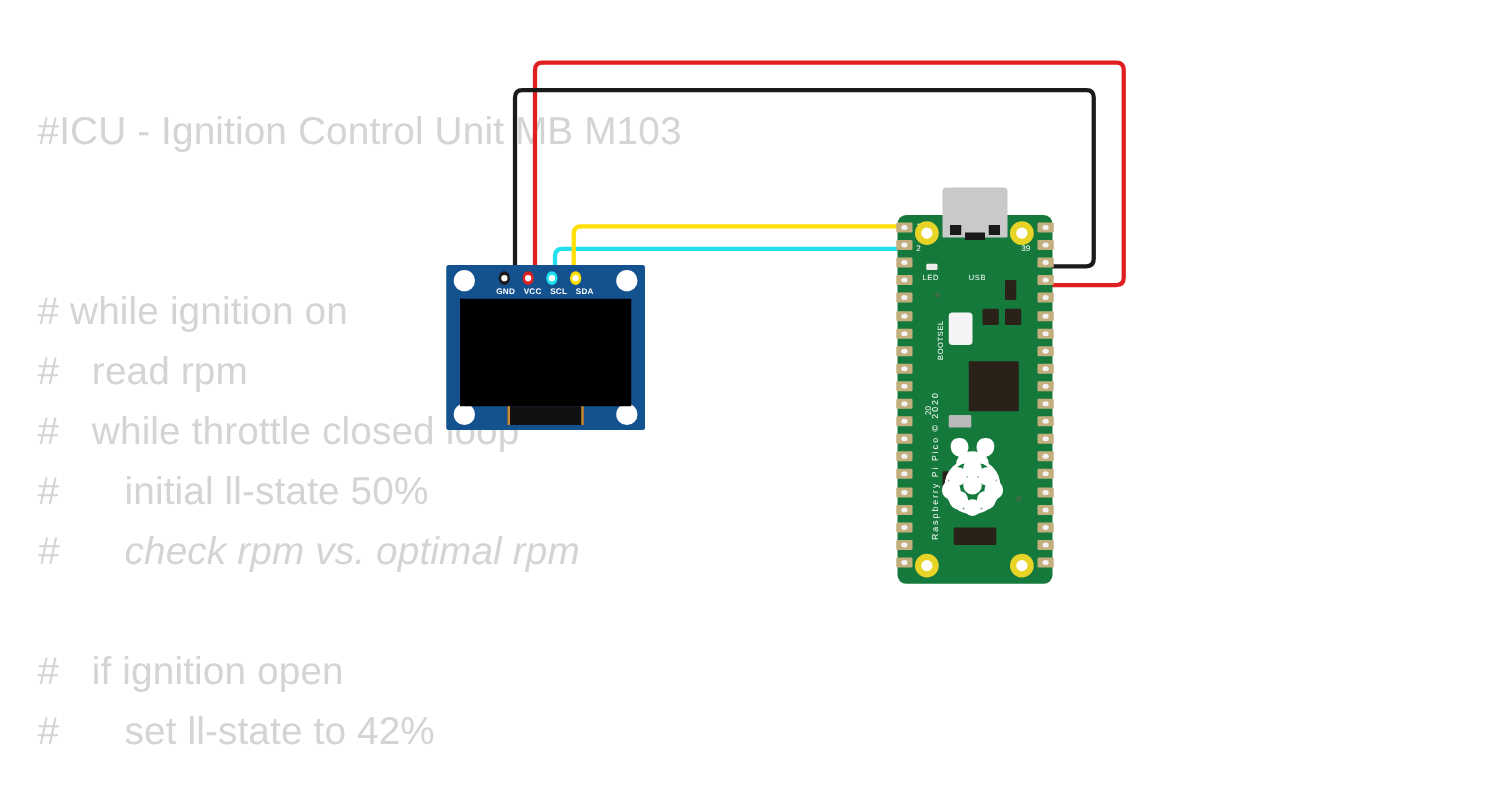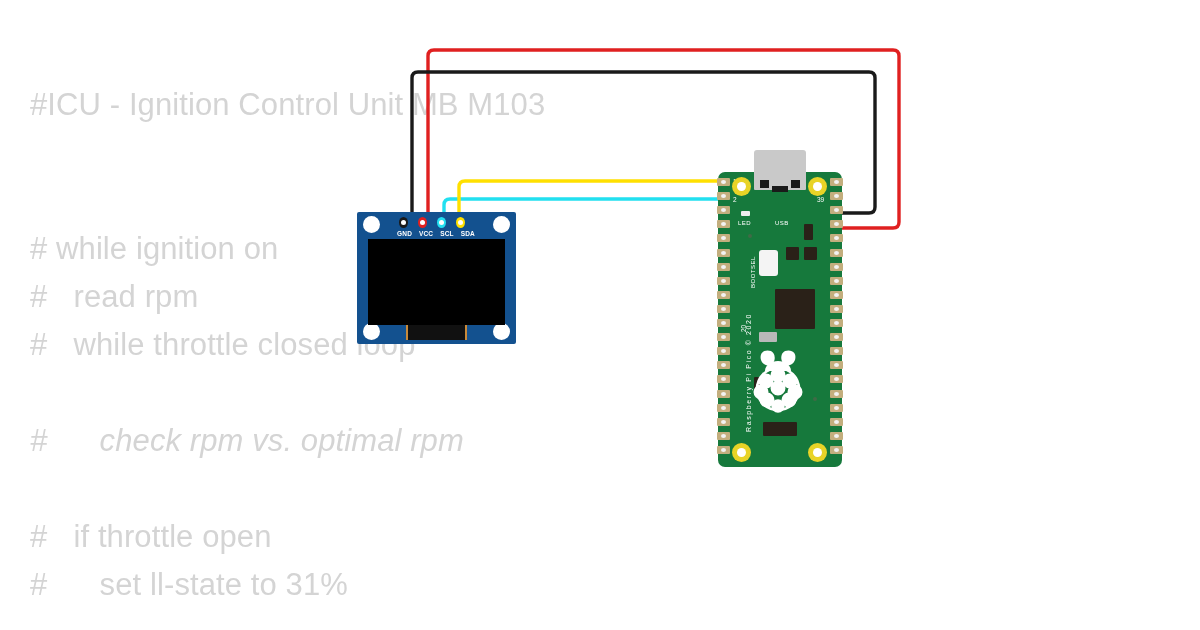--- a/index.html
+++ b/index.html
@@ -215,23 +215,24 @@
 </head>
 <body>
 
 <div id="stage">
 
   <div class="code-layer">
     <div class="code-line code-title" style="left:30px; top:73px;">#ICU - Ignition Control Unit MB M103</div>
     <div class="code-line" style="left:30px; top:217px;"># while ignition on</div>
     <div class="code-line" style="left:30px; top:265px;">#   read rpm</div>
     <div class="code-line" style="left:30px; top:313px;">#   while throttle closed loop</div>
+    <div class="code-line" style="left:30px; top:361px;">#      initial ll-state 50%</div>
     <div class="code-line" style="left:30px; top:409px;font-style:italic;">#      check rpm vs. optimal rpm</div>
-    <div class="code-line" style="left:30px; top:505px;">#   if throttle open</div>
-    <div class="code-line" style="left:30px; top:553px;">#      set ll-state to 31%</div>
+    <div class="code-line" style="left:30px; top:505px;">#   if ignition open</div>
+    <div class="code-line" style="left:30px; top:553px;">#      set ll-state to 42%</div>
   </div>
 
   <svg class="wire-layer" viewBox="0 0 1200 630">
 
     <path d="M 428 218 L 428 56 Q 428 50 434 50 L 893 50 Q 899 50 899 56 L 899 222 Q 899 228 893 228 L 840 228" fill="none" stroke="#e02020" stroke-width="3.4" stroke-linecap="round"></path>
 
     <path d="M 412 218 L 412 78 Q 412 72 418 72 L 869 72 Q 875 72 875 78 L 875 207 Q 875 213 869 213 L 840 213" fill="none" stroke="#1a1a1a" stroke-width="3.4" stroke-linecap="round"></path>
 
     <path d="M 444 218 L 444 205 Q 444 199 450 199 L 728 199" fill="none" stroke="#22e0f0" stroke-width="3.4" stroke-linecap="round"></path>
 

